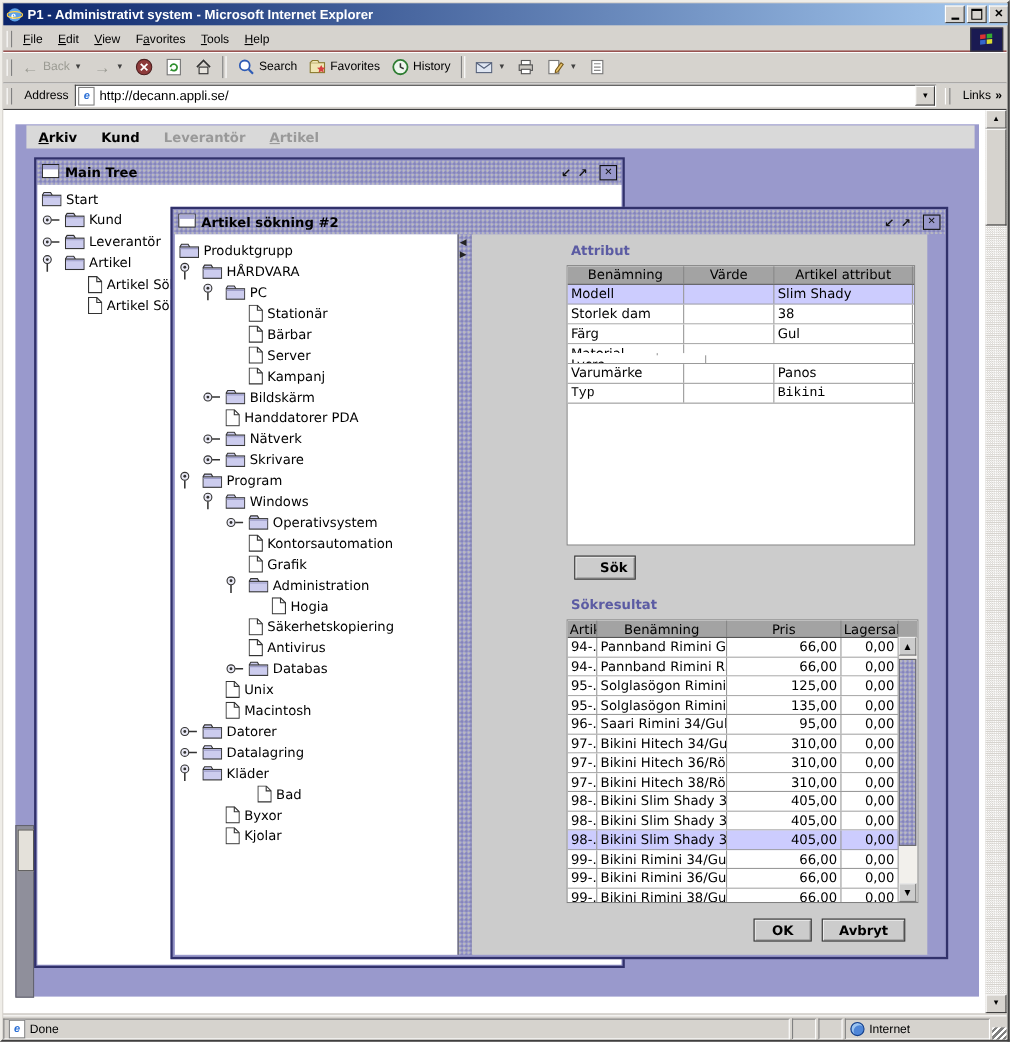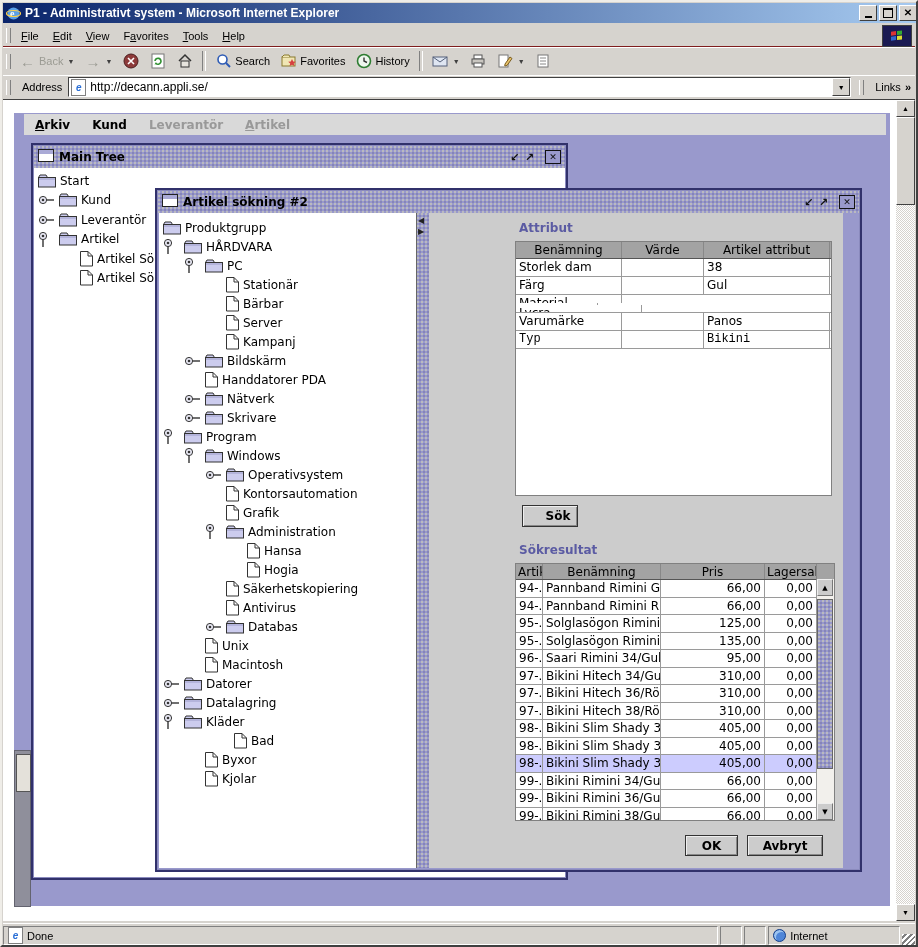--- a/index.html
+++ b/index.html
@@ -595,29 +595,20 @@
             </span>
             <span class="tlabel">Administration</span>
           </div>
           <div class="trow" style="height: 19px; padding-left: 88px;">
             <span class="ticon">
               <svg width="13" height="16">
                 <path d="M0.5 0.5 H8 L12.5 5 V15 H0.5 Z" fill="#fff" stroke="#333"></path>
                 <path d="M8 0.5 V5 H12.5" fill="none" stroke="#333"></path>
               </svg>
             </span>
-            <span class="tlabel">Hansa</span>
-          </div>
-          <div class="trow" style="height: 19px; padding-left: 88px;">
-            <span class="ticon">
-              <svg width="13" height="16">
-                <path d="M0.5 0.5 H8 L12.5 5 V15 H0.5 Z" fill="#fff" stroke="#333"></path>
-                <path d="M8 0.5 V5 H12.5" fill="none" stroke="#333"></path>
-              </svg>
-            </span>
             <span class="tlabel">Hogia</span>
           </div>
           <div class="trow" style="height: 19px; padding-left: 67px;">
             <span class="ticon">
               <svg width="13" height="16">
                 <path d="M0.5 0.5 H8 L12.5 5 V15 H0.5 Z" fill="#fff" stroke="#333"></path>
                 <path d="M8 0.5 V5 H12.5" fill="none" stroke="#333"></path>
               </svg>
             </span>
             <span class="tlabel">Säkerhetskopiering</span>
@@ -754,20 +745,25 @@
       </div>
 
       <div class="panel" style="left:272px;top:23px;width:416px;bottom:2px;">
         <span class="plabel" style="left:90px;top:8px;">Attribut</span>
 
         <div class="jtable" id="attr-table" style="left:86px;top:28px;width:317px;height:255px;">
             <div class="jthead">
               <span class="jth" style="width: 106px;">Benämning</span>
               <span class="jth" style="width: 82px;">Värde</span>
               <span class="jth" style="width: 126px;">Artikel attribut</span>
+            </div>
+            <div class="jtr sel" style="height: 17px;">
+              <span class="jtd" style="width: 106px;">Modell</span>
+              <span class="jtd" style="width: 82px;"></span>
+              <span class="jtd" style="width: 126px;">Slim Shady</span>
             </div>
             <div class="jtr" style="height: 17px;">
               <span class="jtd" style="width: 106px;">Storlek dam</span>
               <span class="jtd" style="width: 82px;"></span>
               <span class="jtd" style="width: 126px;">38</span>
             </div>
             <div class="jtr" style="height: 17px;">
               <span class="jtd" style="width: 106px;">Färg</span>
               <span class="jtd" style="width: 82px;"></span>
               <span class="jtd" style="width: 126px;">Gul</span>

